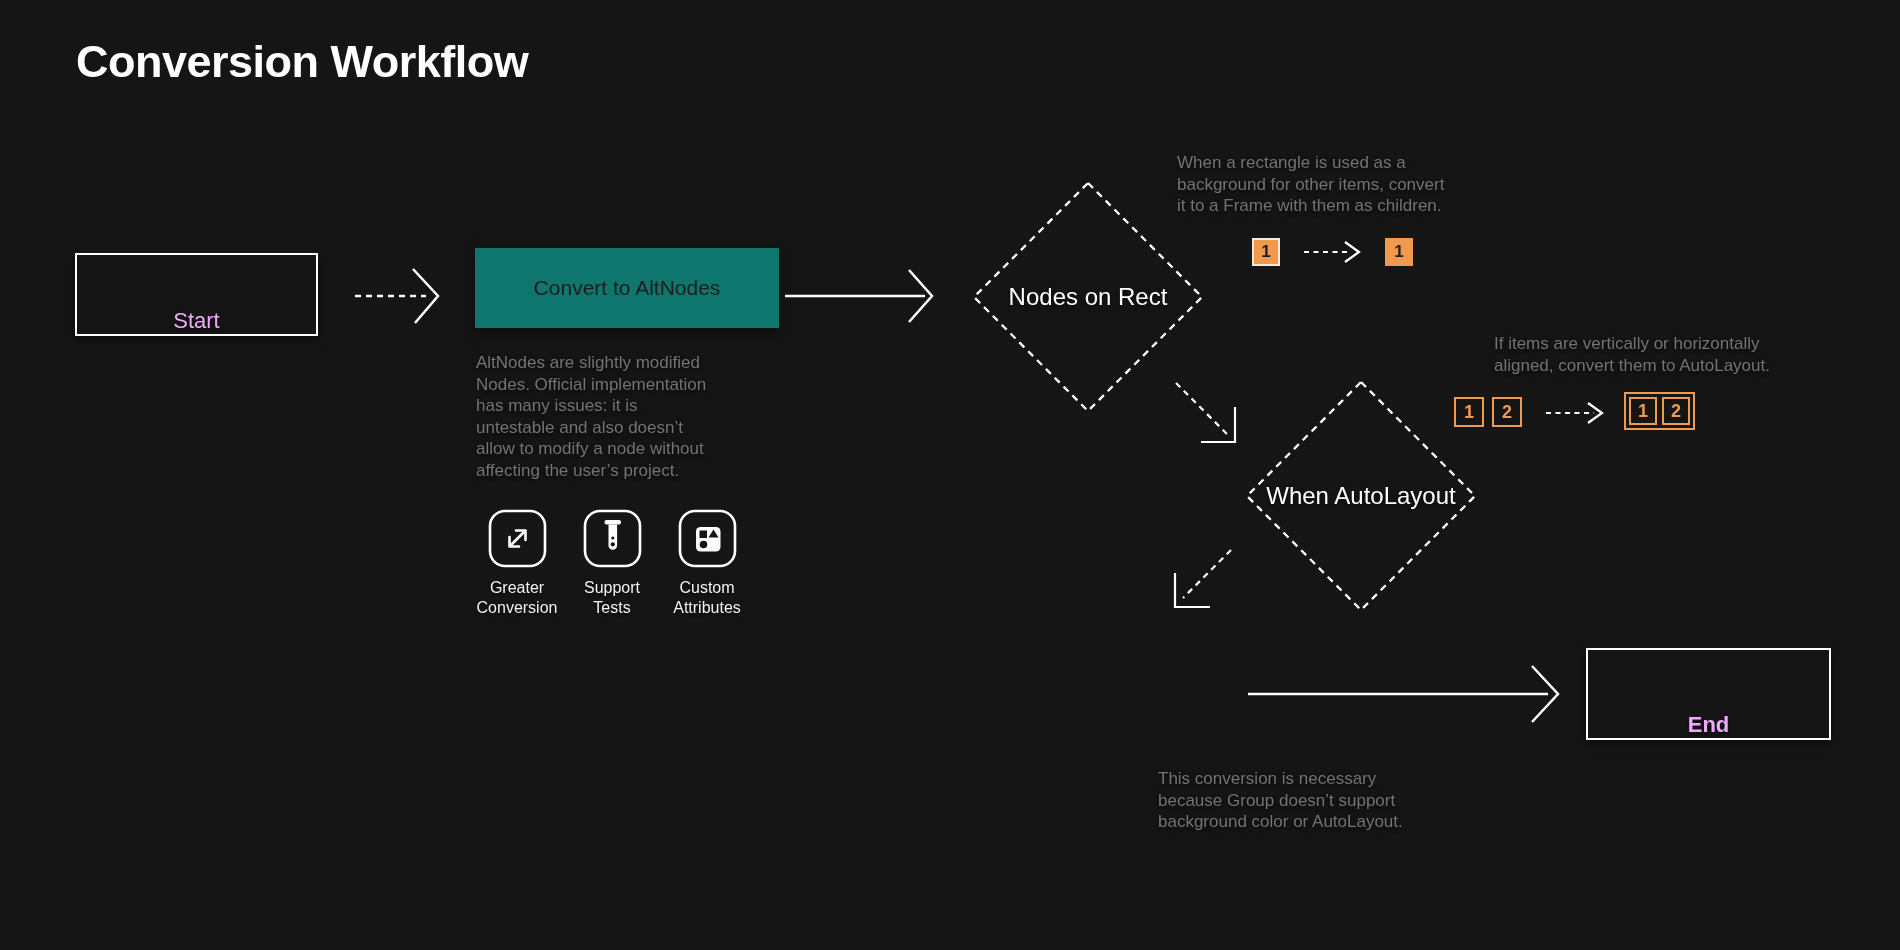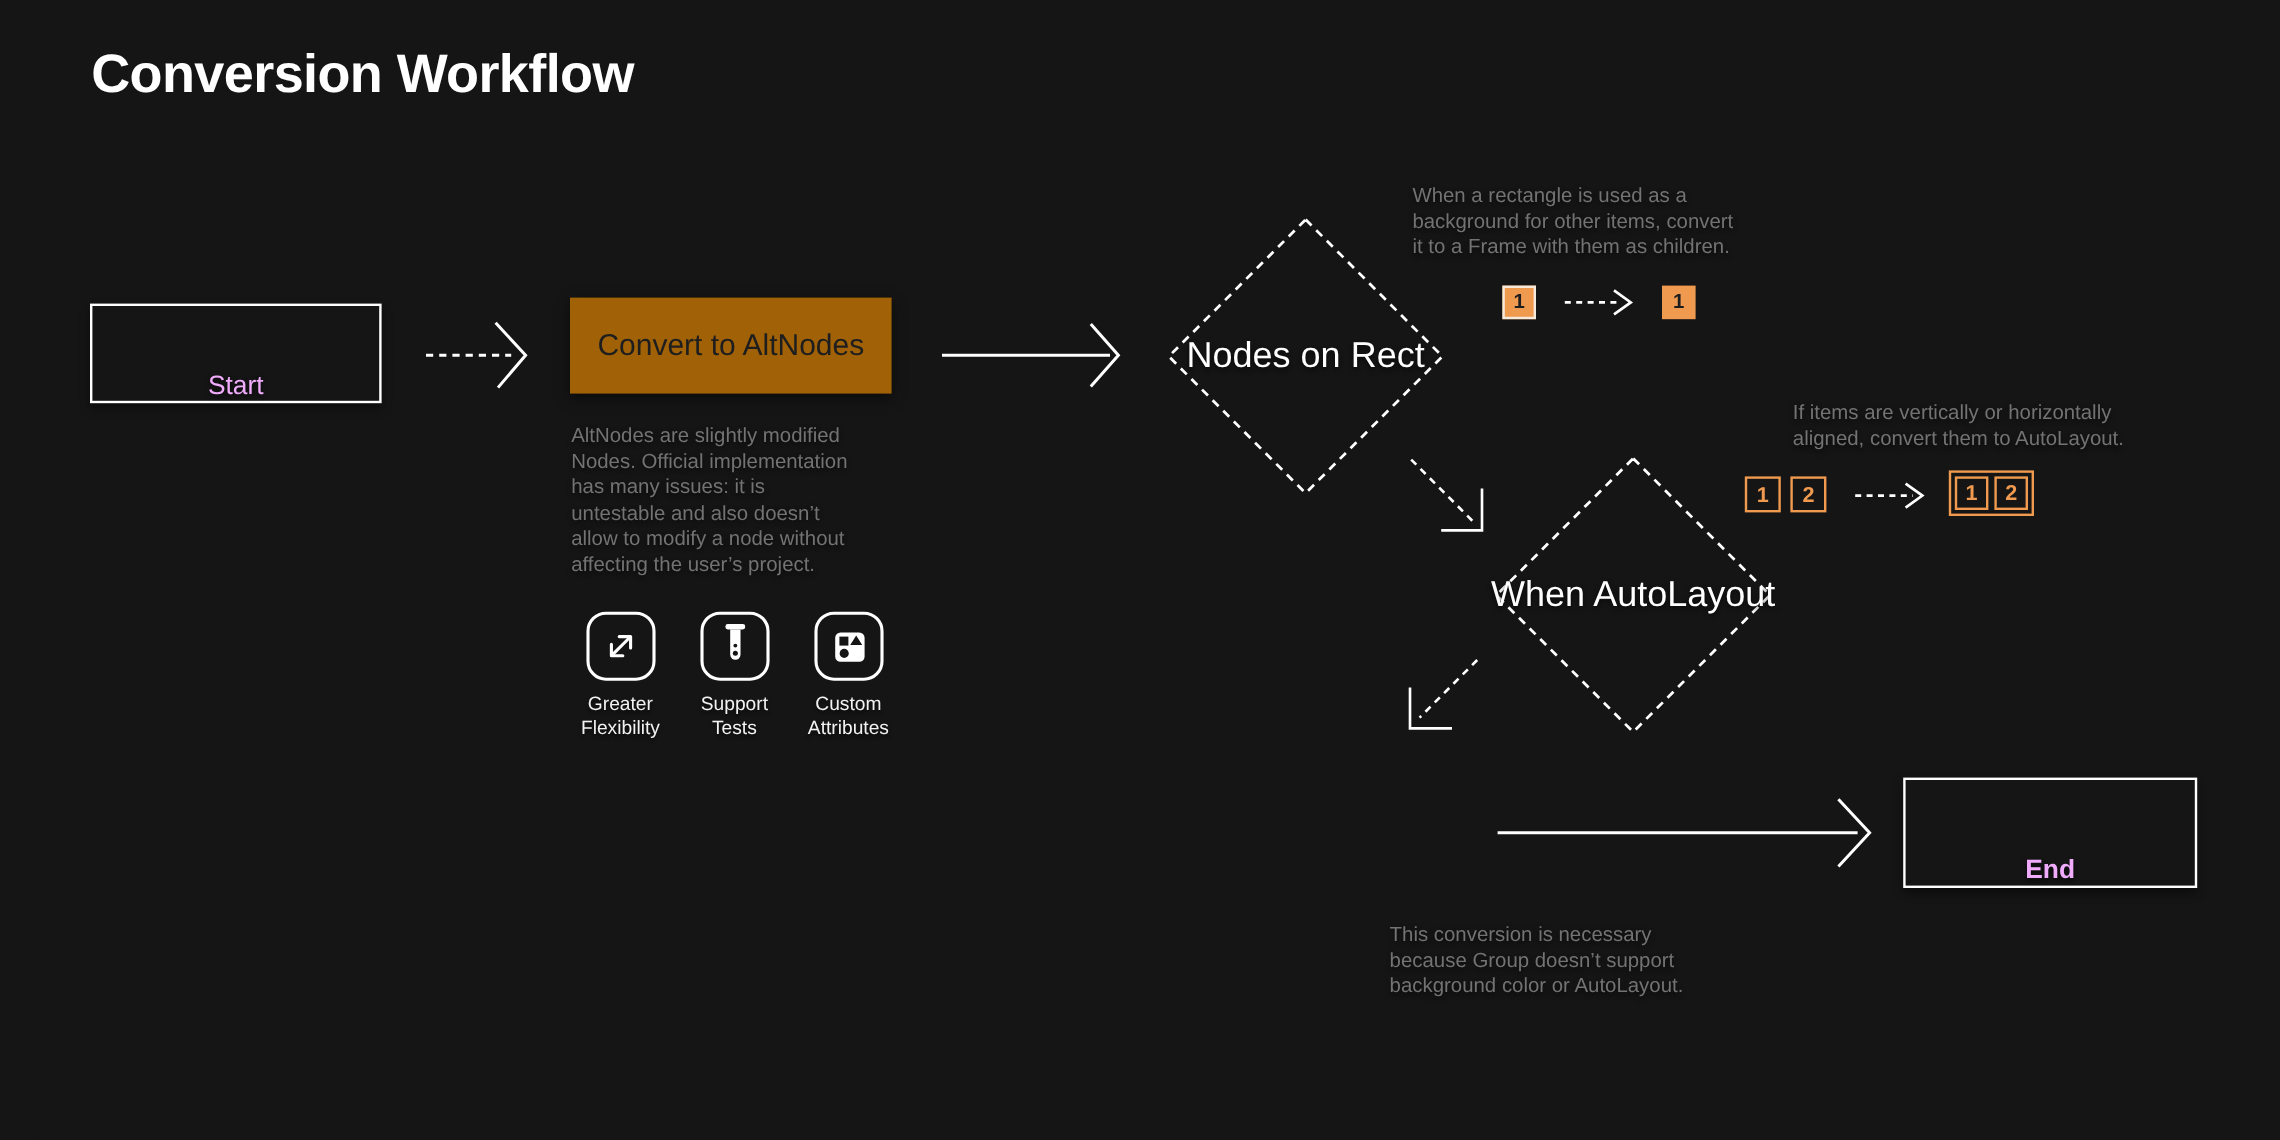--- a/index.html
+++ b/index.html
@@ -32,26 +32,26 @@
     font-size: 22px;
     color: #f0abfc;
     background: #151515;
     box-shadow: 0 4px 8px rgba(0,0,0,0.45);
     text-shadow: 0 2px 4px rgba(0,0,0,0.6);
   }
   .node-start { left: 47px; top: 253px; width: 243px; height: 83px; }
   .node-end   { left: 1558px; top: 648px; width: 245px; height: 92px; font-weight: bold; }
   .node-fill {
     position: absolute;
-    left: 447px; top: 248px; width: 268px; height: 80px;
-    background: #a16207;
-    display: flex;
-    align-items: center;
-    justify-content: center;
-    font-size: 25px;
+    left: 447px; top: 248px; width: 304px; height: 80px;
+    background: #0f766e;
+    display: flex;
+    align-items: center;
+    justify-content: center;
+    font-size: 21px;
     color: #1E1E1E;
     box-shadow: 0 4px 10px rgba(0,0,0,0.5);
   }
   .arrow-svg { position: absolute; overflow: visible; }
   .arrow-svg * { vector-effect: non-scaling-stroke; }
   .body-text {
     position: absolute;
     font-size: 17px;
     line-height: 21.5px;
     white-space: pre-line;
@@ -84,21 +84,21 @@
     text-shadow: 0 2px 3px rgba(0,0,0,0.55);
   }
   .diamond { position: absolute; width: 234px; height: 234px; }
   .diamond svg { position: absolute; inset: 0; overflow: visible; }
   .diamond-label {
     position: absolute;
     inset: 0;
     display: flex;
     align-items: center;
     justify-content: center;
-    font-size: 30px;
+    font-size: 24px;
     color: #FFFFFF;
     text-shadow: 0 2px 4px rgba(0,0,0,0.6);
     white-space: nowrap;
   }
   .num-box {
     position: absolute;
     width: 28px; height: 28px;
     display: flex;
     align-items: center;
     justify-content: center;
@@ -164,21 +164,21 @@
 
   <div class="features">
     <div class="feature">
       <svg width="61" height="61" viewBox="0 0 61 61">
         <rect x="3" y="3" width="55" height="55" rx="15" fill="none" stroke="#FFFFFF" stroke-width="2.6"></rect>
         <line x1="24.5" y1="36.5" x2="36.5" y2="24.5" stroke="#FFFFFF" stroke-width="2.6" stroke-linecap="round"></line>
         <polyline points="29,22.5 38.5,22.5 38.5,32" fill="none" stroke="#FFFFFF" stroke-width="2.6" stroke-linecap="round" stroke-linejoin="round"></polyline>
         <polyline points="22.5,29 22.5,38.5 32,38.5" fill="none" stroke="#FFFFFF" stroke-width="2.6" stroke-linecap="round" stroke-linejoin="round"></polyline>
       </svg>
       <div class="feature-label">Greater
-Flexibility</div>
+Conversion</div>
     </div>
     <div class="feature">
       <svg width="61" height="61" viewBox="0 0 61 61">
         <rect x="3" y="3" width="55" height="55" rx="15" fill="none" stroke="#FFFFFF" stroke-width="2.6"></rect>
         <rect x="22.5" y="12" width="16.5" height="4.5" rx="2" fill="#FFFFFF"></rect>
         <path d="M26.5 16.5 V37.5 a4.3 4.3 0 0 0 8.6 0 V16.5 Z" fill="#FFFFFF"></path>
         <circle cx="30.8" cy="30" r="1.6" fill="#151515"></circle>
         <circle cx="30.8" cy="36.3" r="2.1" fill="#151515"></circle>
       </svg>
       <div class="feature-label">Support

